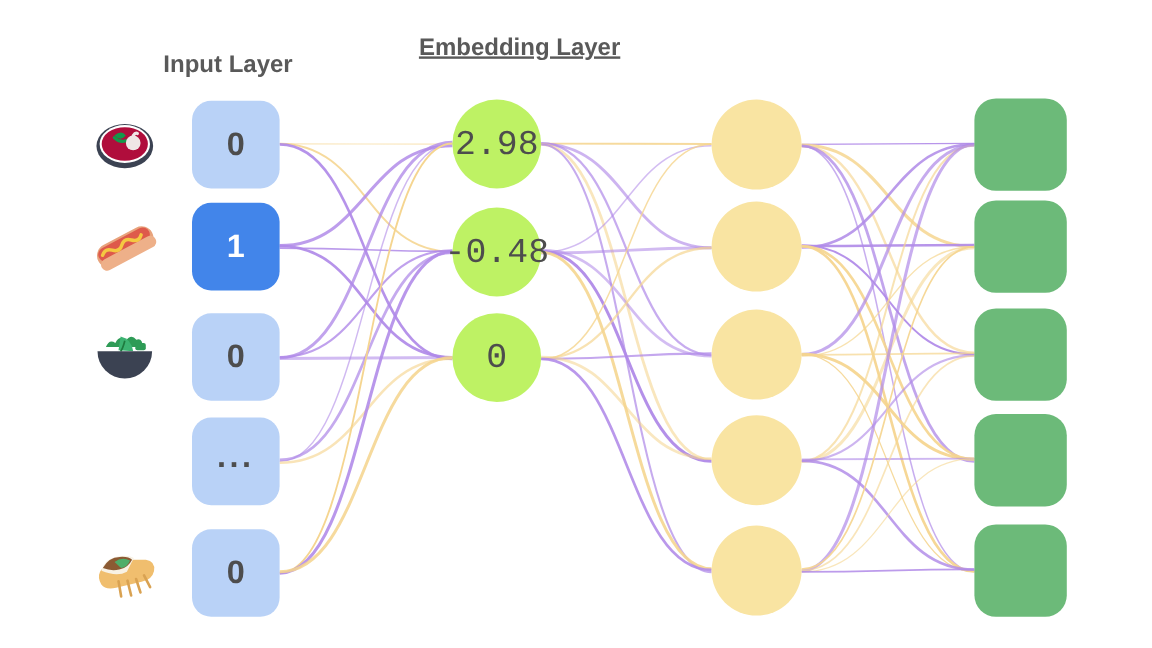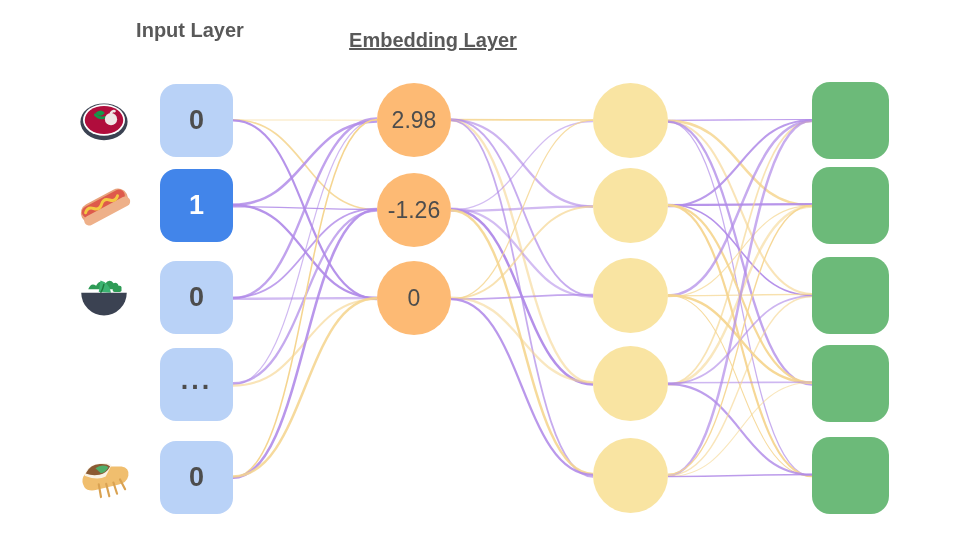--- a/index.html
+++ b/index.html
@@ -23,21 +23,21 @@
   .layer-title {
     position: absolute;
     font-family: "Liberation Sans", sans-serif;
     font-size: 20px;
     font-weight: bold;
     color: #595959;
     white-space: nowrap;
     text-align: center;
     transform: translateX(-50%);
   }
-  #title-input    { left: 190px; top: 19px; }
+  #title-input    { left: 190px; top: 43px; }
   #title-embed    { left: 433px; top: 29px; text-decoration: underline; }
   #title-output   { left: 855px; top: 29px; }
 
   .edges-svg {
     position: absolute;
     left: 0; top: 0;
     width: 960px;
     height: 540px;
     pointer-events: none;
   }
@@ -69,24 +69,25 @@
     font-size: 27px;
     line-height: 14px;
     display: block;
     margin-top: -10px;
   }
 
   .embed-circle {
     width: 74px;
     height: 74px;
     border-radius: 50%;
-    background: #fdba74;
-    font-size: 23px;
+    background: #bef264;
+    font-size: 29px;
     font-weight: normal;
     color: #4d4d4d;
+    font-family: Liberation Mono, monospace;
   }
 
   .hidden-circle {
     width: 75px;
     height: 75px;
     border-radius: 50%;
     background: #f9e4a2;
   }
 
   .output-box {
@@ -230,21 +231,21 @@
     <span class="dots">...</span>
   </div>
   <div class="node input-box" style="left:160px; top:441px;">
     <span>0</span>
   </div>
 
   <div class="node embed-circle" style="left:377px; top:83px;">
     <span>2.98</span>
   </div>
   <div class="node embed-circle" style="left:377px; top:173px;">
-    <span>-1.26</span>
+    <span>-0.48</span>
   </div>
   <div class="node embed-circle" style="left:377px; top:261px;">
     <span>0</span>
   </div>
 
   <div class="node hidden-circle" style="left:593px; top:83px;"></div>
   <div class="node hidden-circle" style="left:593px; top:168px;"></div>
   <div class="node hidden-circle" style="left:593px; top:258px;"></div>
   <div class="node hidden-circle" style="left:593px; top:346px;"></div>
   <div class="node hidden-circle" style="left:593px; top:438px;"></div>

